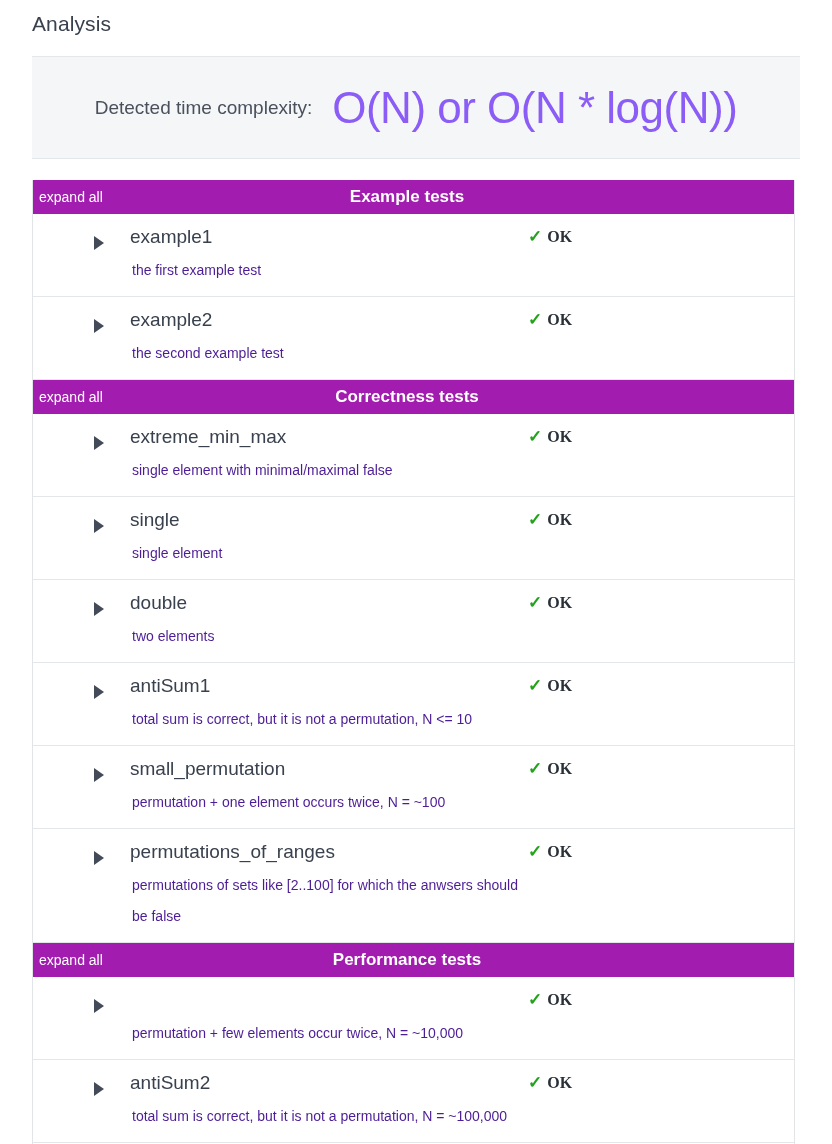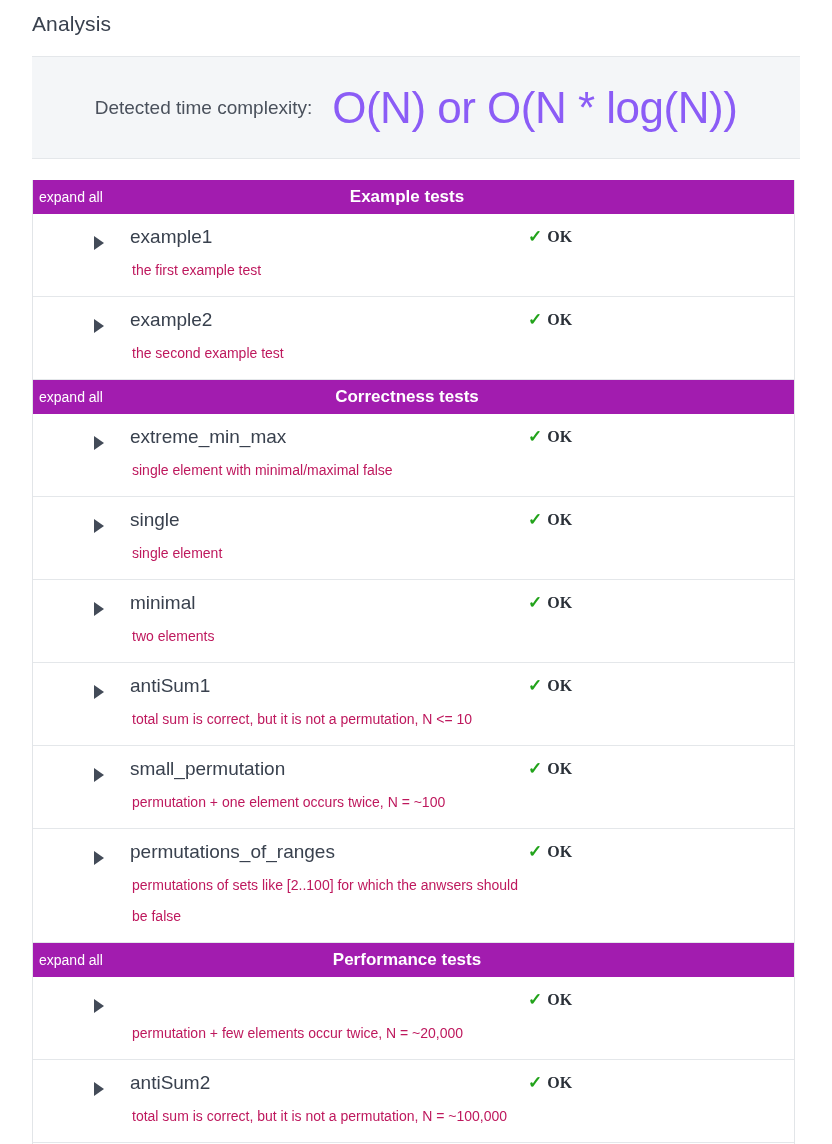--- a/index.html
+++ b/index.html
@@ -130,21 +130,21 @@
     font-family: Liberation Serif, serif;
   }
   .status .check {
     color: #22a31b;
     font-weight: bold;
     font-size: 17px;
     padding-right: 5px;
   }
   .test-desc {
     font-size: 14px;
-    color: #be185d;
+    color: #4c1d95;
     margin: 5px 0 0 99px;
     width: 388px;
     line-height: 31px;
   }
 </style>
 </head>
 <body>
 
 <div>
 
@@ -192,21 +192,21 @@
         <div class="row-top">
           <span class="caret"></span>
           <span class="test-name">single</span>
         </div>
         <div class="status"><span class="check">✓</span><span>OK</span></div>
         <div class="test-desc">single element</div>
       </div>
       <div class="test-row">
         <div class="row-top">
           <span class="caret"></span>
-          <span class="test-name">minimal</span>
+          <span class="test-name">double</span>
         </div>
         <div class="status"><span class="check">✓</span><span>OK</span></div>
         <div class="test-desc">two elements</div>
       </div>
       <div class="test-row">
         <div class="row-top">
           <span class="caret"></span>
           <span class="test-name">antiSum1</span>
         </div>
         <div class="status"><span class="check">✓</span><span>OK</span></div>
@@ -230,21 +230,21 @@
       </div>
       <div class="section-header">
         <span class="expand-all">expand all</span>
         <span class="section-title">Performance tests</span>
       </div>
       <div class="test-row">
         <div class="row-top">
           <span class="caret"></span>
         </div>
         <div class="status"><span class="check">✓</span><span>OK</span></div>
-        <div class="test-desc">permutation + few elements occur twice, N = ~20,000</div>
+        <div class="test-desc">permutation + few elements occur twice, N = ~10,000</div>
       </div>
       <div class="test-row">
         <div class="row-top">
           <span class="caret"></span>
           <span class="test-name">antiSum2</span>
         </div>
         <div class="status"><span class="check">✓</span><span>OK</span></div>
         <div class="test-desc">total sum is correct, but it is not a permutation, N = ~100,000</div>
       </div>
       <div class="test-row"></div>

